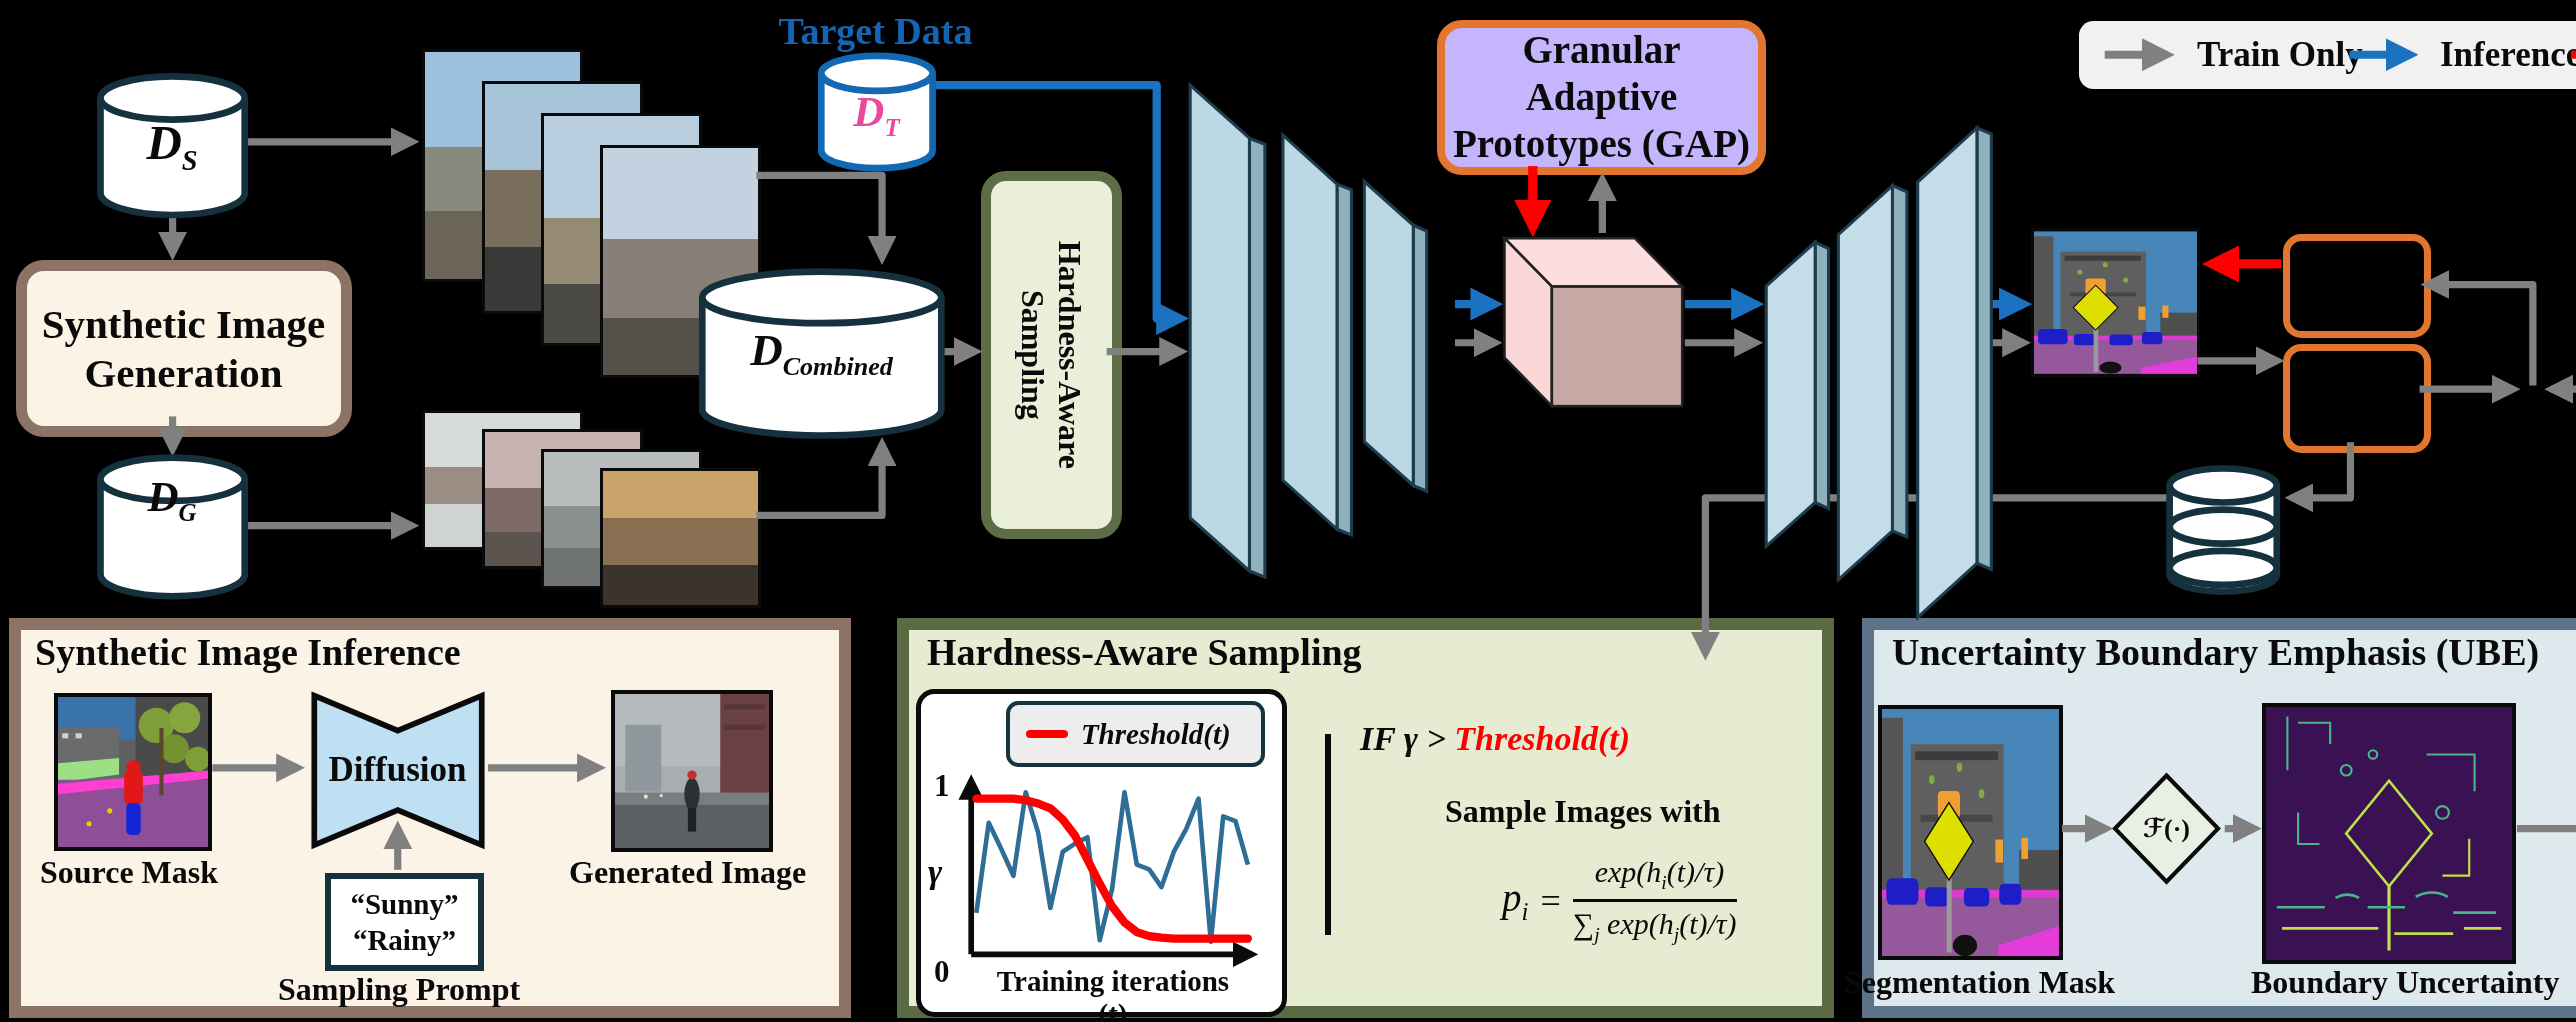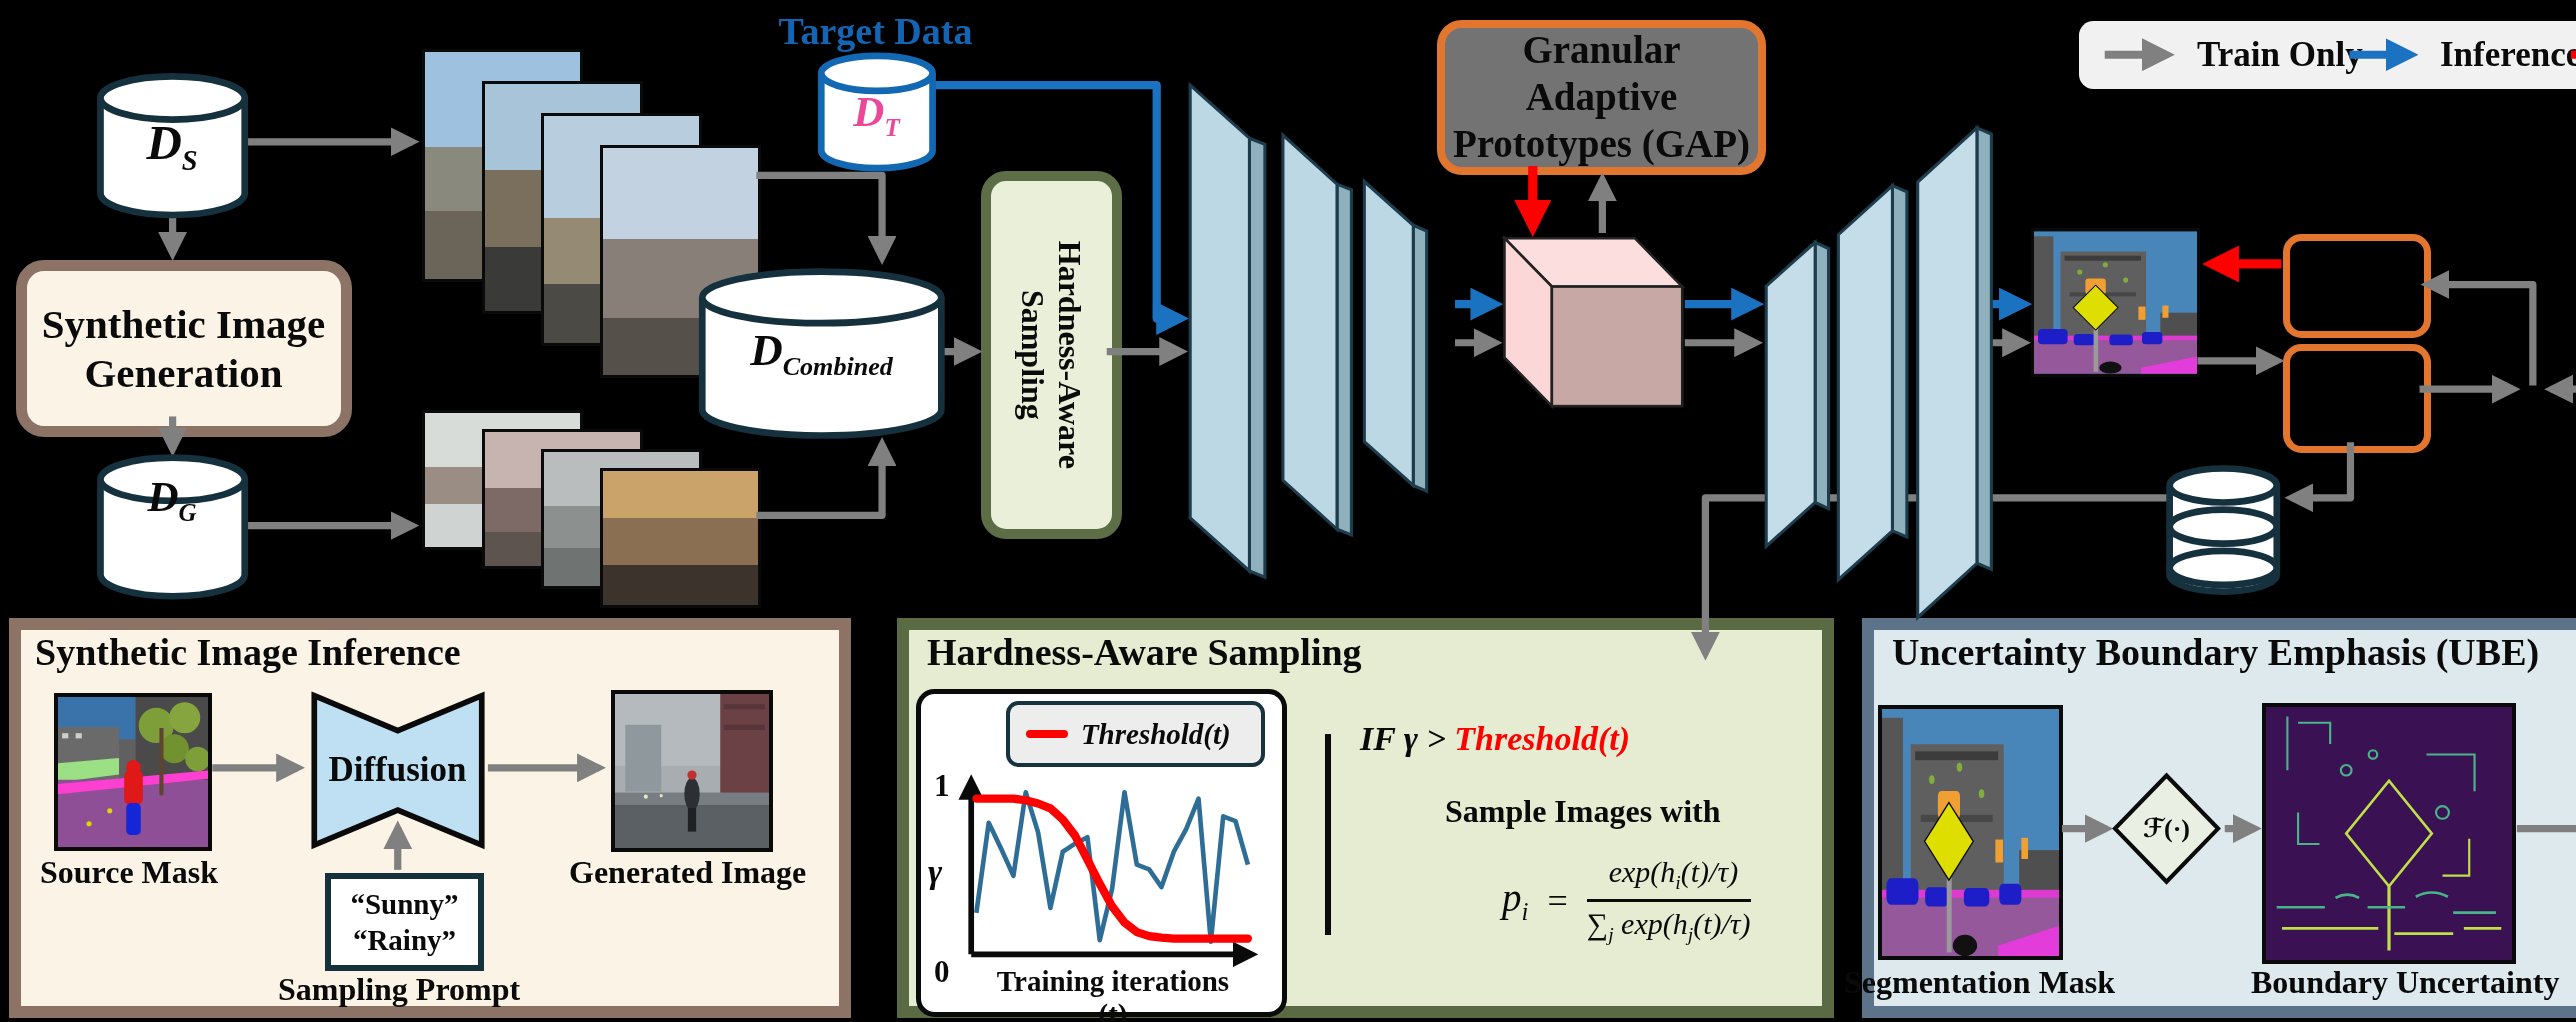--- a/index.html
+++ b/index.html
@@ -11,21 +11,21 @@
   .it{font-style:italic}
   
   .legendbox{left:2079px;top:20.6px;width:685px;height:68px;background:#f1f1f1;border-radius:14.4px;
              display:flex;align-items:center;}
   .legend-label{font-size:35px;font-weight:bold;color:#0a0a0a;white-space:nowrap;}
   .ll1{position:absolute;left:118px;top:14.4px}.ll2{position:absolute;left:361px;top:14.4px}
   
   .sigbox{left:15.5px;top:260px;width:314px;height:155px;background:#faf3e6;border:11.3px solid #8d7365;
           border-radius:28px;display:flex;flex-direction:column;justify-content:center;}
   .sigbox div{font-size:41px;font-weight:bold;line-height:1.18;text-align:center;}
-  .gapbox{left:1437px;top:19.6px;width:313px;height:139px;background:#737373;border:8.2px solid #e2762f;
+  .gapbox{left:1437px;top:19.6px;width:313px;height:139px;background:#c4b5fd;border:8.2px solid #e2762f;
           border-radius:25px;display:flex;flex-direction:column;justify-content:center;}
   .gapbox div{font-size:39px;font-weight:bold;line-height:1.2;text-align:center;}
   .vbox{display:flex;align-items:center;justify-content:center;}
   .samplingbox{left:981px;top:171px;width:121px;height:348px;background:#e9efd8;border:10.3px solid #5d6e46;border-radius:25px;}
   .rot{flex:none;transform:rotate(90deg);text-align:center;white-space:nowrap;line-height:1.15;}
   .rot div{font-weight:bold;}
   .samplingbox .rot div{font-size:32px}
   .orangebox{border:7.2px solid #e2762f;border-radius:18.5px;background:transparent;}
   
   .cyl-label{font-weight:bold;font-style:italic;text-align:center;white-space:nowrap;}
@@ -57,21 +57,21 @@
   .chartlegend{left:1006px;top:701px;width:251px;height:58px;background:#ededed;border:4.6px solid #17333f;
                border-radius:12.4px;display:flex;align-items:center;z-index:6;}
   .dash{width:42px;height:8.8px;background:#fe0000;border-radius:4.6px;margin:0 13.4px 0 15.5px;}
   .chartlegend span{font-size:29px;font-weight:bold;font-style:italic;}
   .tick{position:absolute;font-size:31px;font-weight:bold;z-index:6;}
   .xlabel{position:absolute;left:979px;top:965px;width:268px;text-align:center;font-size:29px;font-weight:bold;z-index:6;}
   .divider{left:1325px;top:734px;width:5.7px;height:201px;background:#0a0a0a;}
   .condition{left:1360px;top:720px;font-size:34px;font-weight:bold;font-style:italic;white-space:nowrap;}
   .condition .red{color:#fe0000;}
   .sampletext{left:1445px;top:793px;font-size:32px;font-weight:bold;white-space:nowrap;}
-  .formula{left:1502px;top:855px;display:flex;align-items:center;gap:19px;font-style:italic;}
+  .formula{left:1502px;top:855px;display:flex;align-items:center;gap:12px;font-style:italic;}
   .formula .lhs{font-size:39px;}
   .formula .lhs sub{font-size:25px;}
   .formula .eq{font-size:36px;font-style:normal;}
   .frac{display:inline-block;text-align:right;font-size:30px;}
   .frac .num{display:block;border-bottom:3.1px solid #0a0a0a;padding:0 12.4px 5.2px;}
   .frac .den{display:block;padding-top:5.2px;}
   .frac sub{font-size:19.6px;}
   .flabel{left:2128px;top:813px;width:77px;text-align:center;font-size:26px;font-weight:bold;z-index:6;}
 </style>
 </head>

